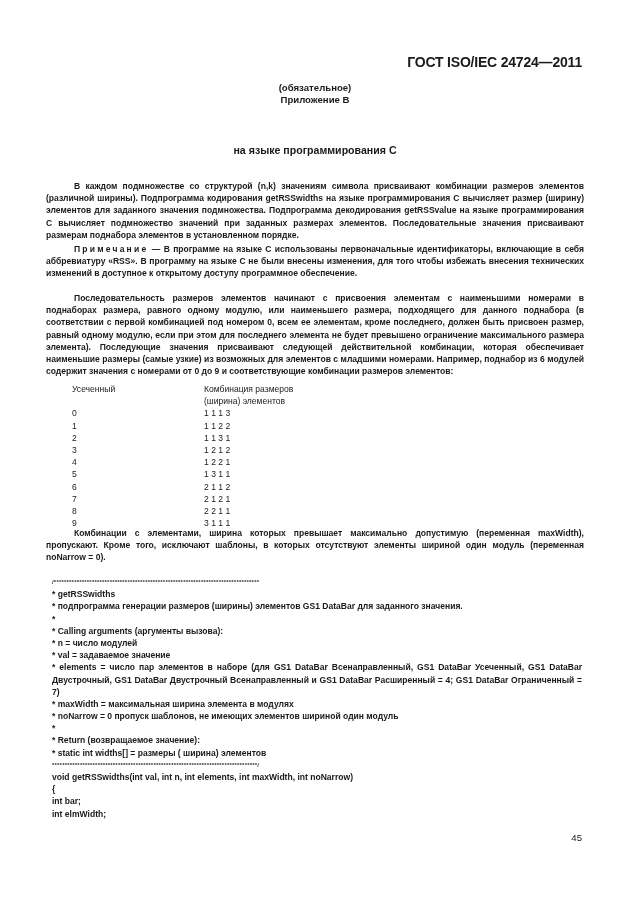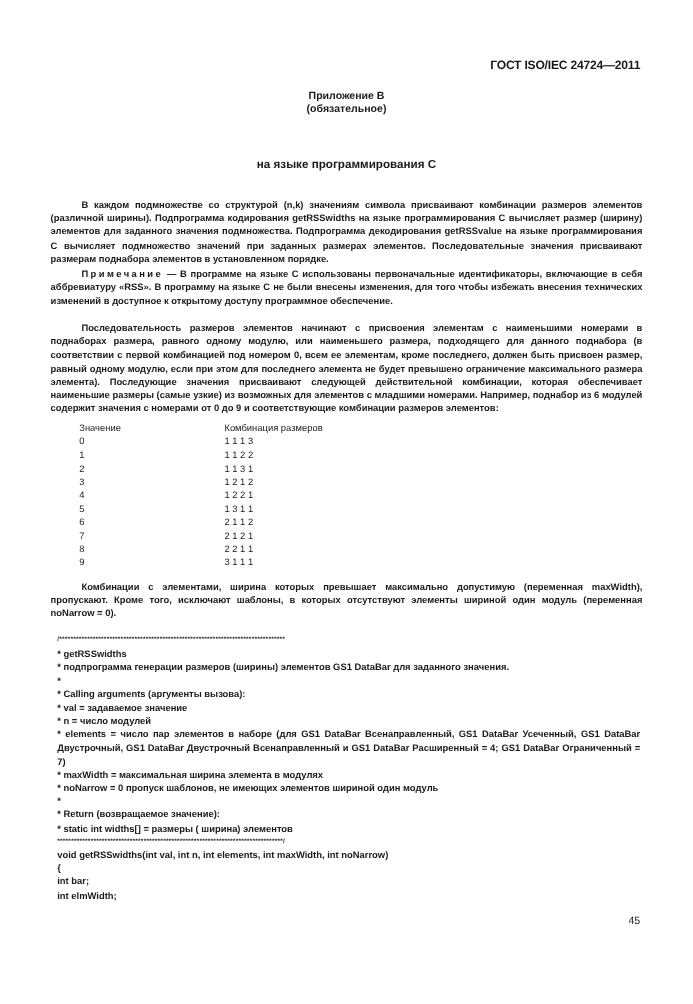--- a/index.html
+++ b/index.html
@@ -1,19 +1,19 @@
 <!DOCTYPE html>
 <html><head>
 <meta charset="utf-8">
 <style>
   html, body { margin: 0; padding: 0; background: #ffffff; }
   body { width: 630px; height: 913px; position: relative; overflow: hidden;
          font-family: "Liberation Sans", sans-serif; color: #1a1a1a; }
   .page { position: absolute; left: 0; top: 0; width: 630px; height: 913px; }
-  .std-id { position: absolute; top: 54px; right: 48px; font-size: 11px; font-weight: bold; letter-spacing: -0.2px; }
+  .std-id { position: absolute; top: 54px; right: 48px; font-size: 14px; font-weight: bold; letter-spacing: -0.2px; }
   .annex { position: absolute; top: 82px; left: 0; width: 630px; text-align: center; font-size: 9.6px; font-weight: bold; line-height: 12px; }
   .title { position: absolute; top: 143px; left: 0; width: 630px; text-align: center; font-size: 10.6px; font-weight: bold; line-height: 14px; }
   .body { position: absolute; left: 46px; width: 538px; font-size: 8.55px; line-height: 12.2px; text-align: justify; }
   .body p { margin: 0; text-indent: 28px; font-weight: bold; }
   .p1 { top: 180px; }
   .p2 { top: 243px; }
   .p2 .spaced { letter-spacing: 2.2px; }
   .p3 { top: 292px; }
   .tbl { position: absolute; top: 383px; left: 72px; font-size: 8.55px; line-height: 12.2px; }
   .tbl .row { display: flex; height: 12.2px; }
@@ -27,44 +27,48 @@
   .pageno { position: absolute; top: 832px; right: 48px; font-size: 9.6px; }
 </style>
 </head>
 <body>
 
 <div class="page">
 
   <div class="std-id">ГОСТ ISO/IEC 24724—2011</div>
 
   <div class="annex">
+    <div>(обязательное)</div>
     <div>Приложение В</div>
-    <div>(обязательное)</div>
   </div>
 
   <div class="title">
     <div>на языке программирования С</div>
   </div>
 
   <div class="body p1">
     <p>В каждом подмножестве со структурой (n,k) значениям символа присваивают комбинации размеров элементов (различной ширины). Подпрограмма кодирования getRSSwidths на языке программирования С вычисляет размер (ширину) элементов для заданного значения подмножества. Подпрограмма декодирования getRSSvalue на языке программирования С вычисляет подмножество значений при заданных размерах элементов. Последовательные значения присваивают размерам поднабора элементов в установленном порядке.</p>
   </div>
 
   <div class="body p2">
     <p><span class="spaced">Примечание</span><span> — В программе на языке С использованы первоначальные идентификаторы, включающие в себя аббревиатуру «RSS». В программу на языке С не были внесены изменения, для того чтобы избежать внесения технических изменений в доступное к открытому доступу программное обеспечение.</span></p>
   </div>
 
   <div class="body p3">
     <p>Последовательность размеров элементов начинают с присвоения элементам с наименьшими номерами в поднаборах размера, равного одному модулю, или наименьшего размера, подходящего для данного поднабора (в соответствии с первой комбинацией под номером 0, всем ее элементам, кроме последнего, должен быть присвоен размер, равный одному модулю, если при этом для последнего элемента не будет превышено ограничение максимального размера элемента). Последующие значения присваивают следующей действительной комбинации, которая обеспечивает наименьшие размеры (самые узкие) из возможных для элементов с младшими номерами. Например, поднабор из 6 модулей содержит значения с номерами от 0 до 9 и соответствующие комбинации размеров элементов:</p>
   </div>
 
   <div class="tbl">
     <div class="row">
-      <span class="c1">Значение</span>
+      <span class="c1">Усеченный</span>
       <span class="c2">Комбинация размеров</span>
+    </div>
+    <div class="row">
+      <span class="c1"></span>
+      <span class="c2">(ширина) элементов</span>
     </div>
     <div class="row">
         <span class="c1">0</span>
         <span class="c2">1 1 1 3</span>
       </div>
     <div class="row">
         <span class="c1">1</span>
         <span class="c2">1 1 2 2</span>
       </div>
     <div class="row">
@@ -104,22 +108,22 @@
   <div class="body p4">
     <p>Комбинации с элементами, ширина которых превышает максимально допустимую (переменная maxWidth), пропускают. Кроме того, исключают шаблоны, в которых отсутствуют элементы шириной один модуль (переменная noNarrow = 0).</p>
   </div>
 
   <div class="code">
     <div class="ln stars">/*********************************************************************************</div>
     <div class="ln">* getRSSwidths</div>
     <div class="ln">* подпрограмма генерации размеров (ширины) элементов GS1 DataBar для заданного значения.</div>
     <div class="ln">*</div>
     <div class="ln">* Calling arguments (аргументы вызова):</div>
+    <div class="ln">* n = число модулей</div>
     <div class="ln">* val = задаваемое значение</div>
-    <div class="ln">* n = число модулей</div>
     <div class="ln wrap">* elements = число пар элементов в наборе (для GS1 DataBar Всенаправленный, GS1 DataBar Усеченный, GS1 DataBar Двустрочный, GS1 DataBar Двустрочный Всенаправленный и GS1 DataBar Расширенный = 4; GS1 DataBar Ограниченный = 7)</div>
     <div class="ln">* maxWidth = максимальная ширина элемента в модулях</div>
     <div class="ln">* noNarrow = 0 пропуск шаблонов, не имеющих элементов шириной один модуль</div>
     <div class="ln">*</div>
     <div class="ln">* Return (возвращаемое значение):</div>
     <div class="ln">* static int widths[] = размеры ( ширина) элементов</div>
     <div class="ln stars">*********************************************************************************/</div>
     <div class="ln">void getRSSwidths(int val, int n, int elements, int maxWidth, int noNarrow)</div>
     <div class="ln">{</div>
     <div class="ln">int bar;</div>

